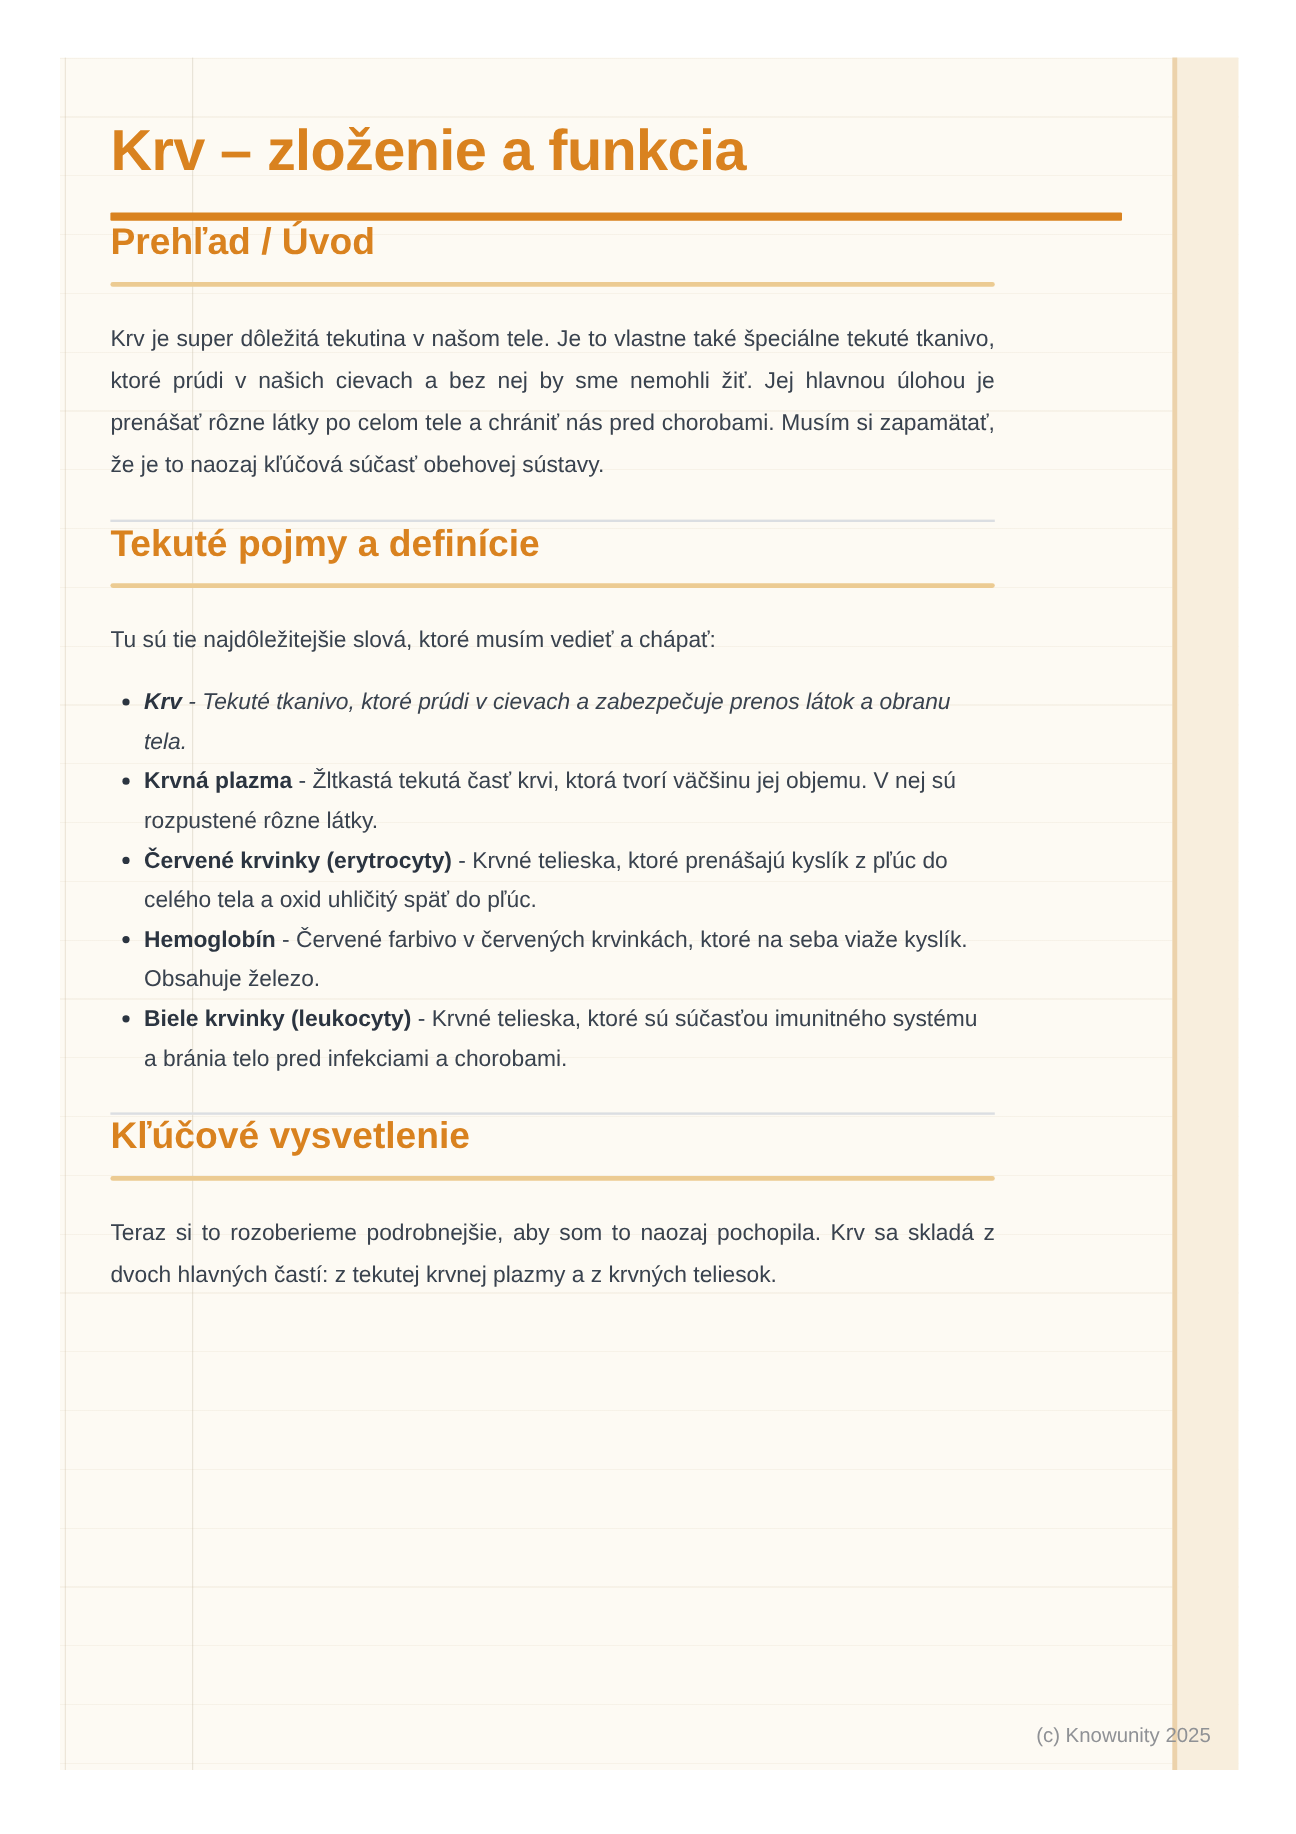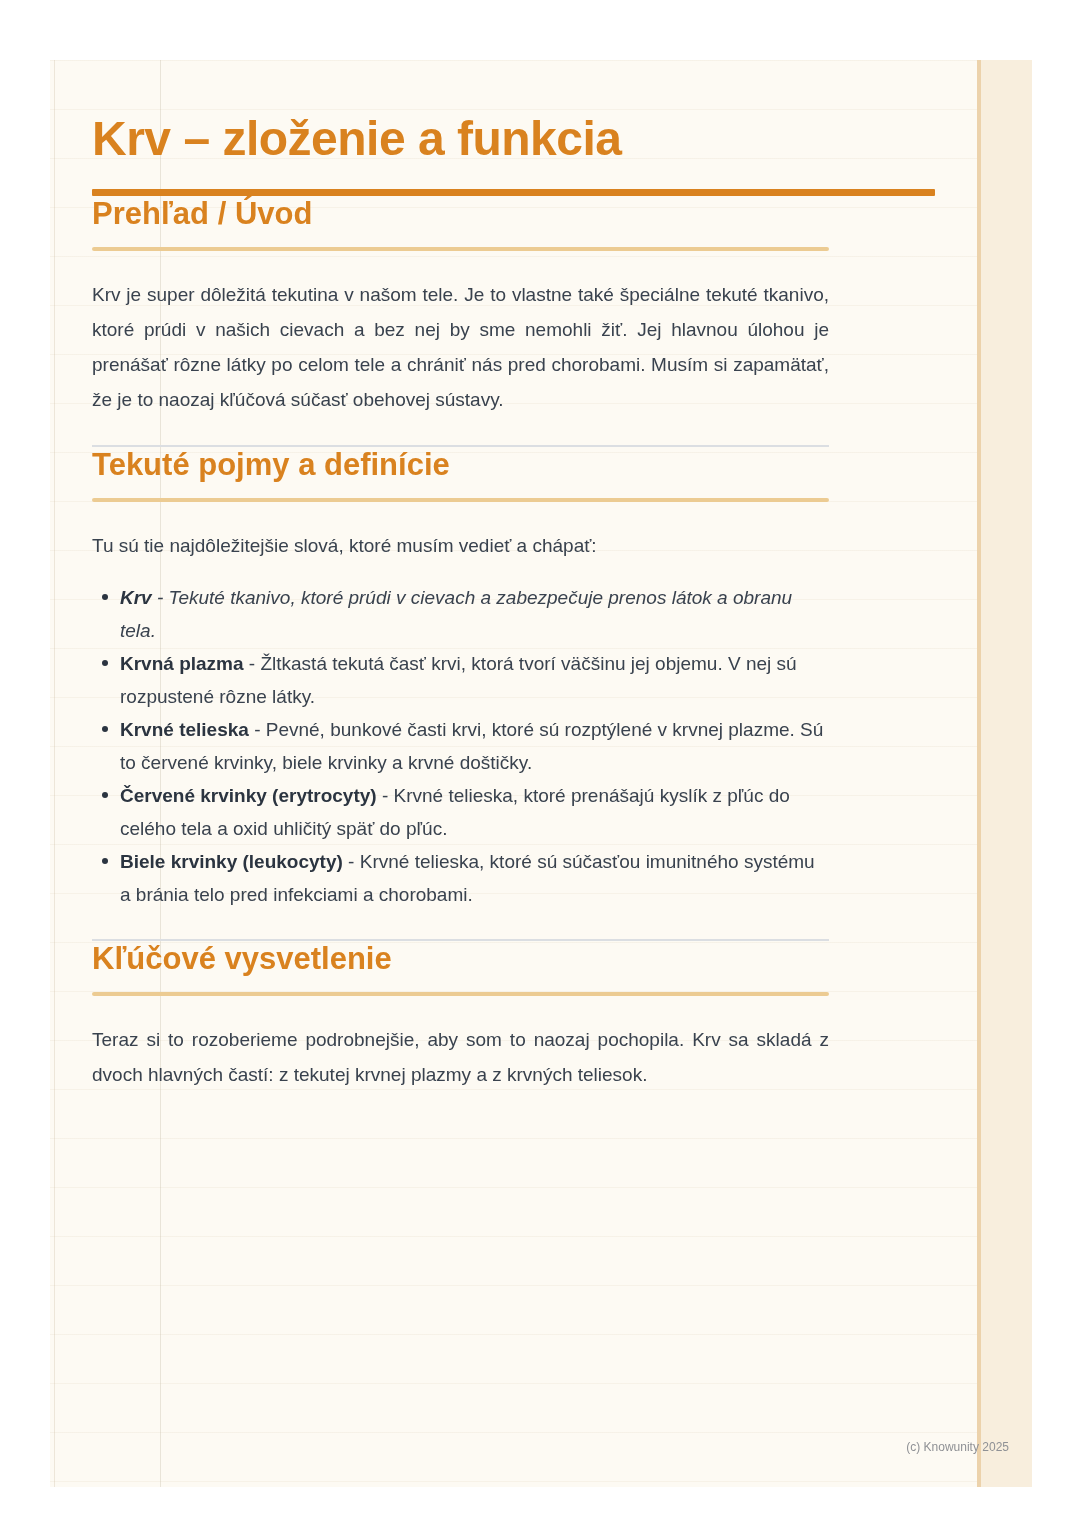--- a/index.html
+++ b/index.html
@@ -10,21 +10,21 @@
     width: 1080px;
     height: 1528px;
     position: relative;
     background: #ffffff;
     font-family: "Liberation Sans", sans-serif;
     overflow: hidden;
   }
   .paper {
     position: absolute;
     left: 50px;
-    top: 60px;
+    top: 48px;
     width: 982px;
     height: 1427px;
     background-color: #fdfaf3;
     background-image: repeating-linear-gradient(
       to bottom,
       rgba(214, 199, 172, 0.16) 0px,
       rgba(214, 199, 172, 0.16) 1px,
       transparent 1px,
       transparent 49px
     );
@@ -135,21 +135,21 @@
     font-weight: 700;
     color: #2b3440;
   }
   .term-sep {
     white-space: pre;
   }
   .page-footer {
     position: absolute;
     top: 1438px;
     right: 71px;
-    font-size: 12px;
+    font-size: 17px;
     line-height: 18px;
     color: #8f9195;
     z-index: 5;
   }
 </style>
 </head>
 <body>
 
 <div class="paper">
   <div class="vline-edge"></div>
@@ -175,24 +175,24 @@
       <p class="body-text">Tu sú tie najdôležitejšie slová, ktoré musím vedieť a chápať:</p>
 
       <ul class="terms-list">
         <li>
           <span class="bullet-dot"></span><span class="term">Krv</span><span class="term-sep"> - </span><span>Tekuté tkanivo, ktoré prúdi v cievach a zabezpečuje prenos látok a obranu tela.</span>
         </li>
         <li>
           <span class="bullet-dot"></span><span class="term">Krvná plazma</span><span class="term-sep"> - </span><span>Žltkastá tekutá časť krvi, ktorá tvorí väčšinu jej objemu. V nej sú rozpustené rôzne látky.</span>
         </li>
         <li>
-          <span class="bullet-dot"></span><span class="term">Krvné telieska</span><span class="term-sep"> - </span><span>Pevné, bunkové časti krvi, ktoré sú rozptýlené v krvnej plazme. Sú to červené krvinky, biele krvinky a krvné doštičky.</span>
-        </li>
-        <li>
           <span class="bullet-dot"></span><span class="term">Červené krvinky (erytrocyty)</span><span class="term-sep"> - </span><span>Krvné telieska, ktoré prenášajú kyslík z pľúc do celého tela a oxid uhličitý späť do pľúc.</span>
+        </li>
+        <li>
+          <span class="bullet-dot"></span><span class="term">Hemoglobín</span><span class="term-sep"> - </span><span>Červené farbivo v červených krvinkách, ktoré na seba viaže kyslík. Obsahuje železo.</span>
         </li>
         <li>
           <span class="bullet-dot"></span><span class="term">Biele krvinky (leukocyty)</span><span class="term-sep"> - </span><span>Krvné telieska, ktoré sú súčasťou imunitného systému a bránia telo pred infekciami a chorobami.</span>
         </li>
       </ul>
     </section>
 
     <div class="section-divider"></div>
 
     <section>

